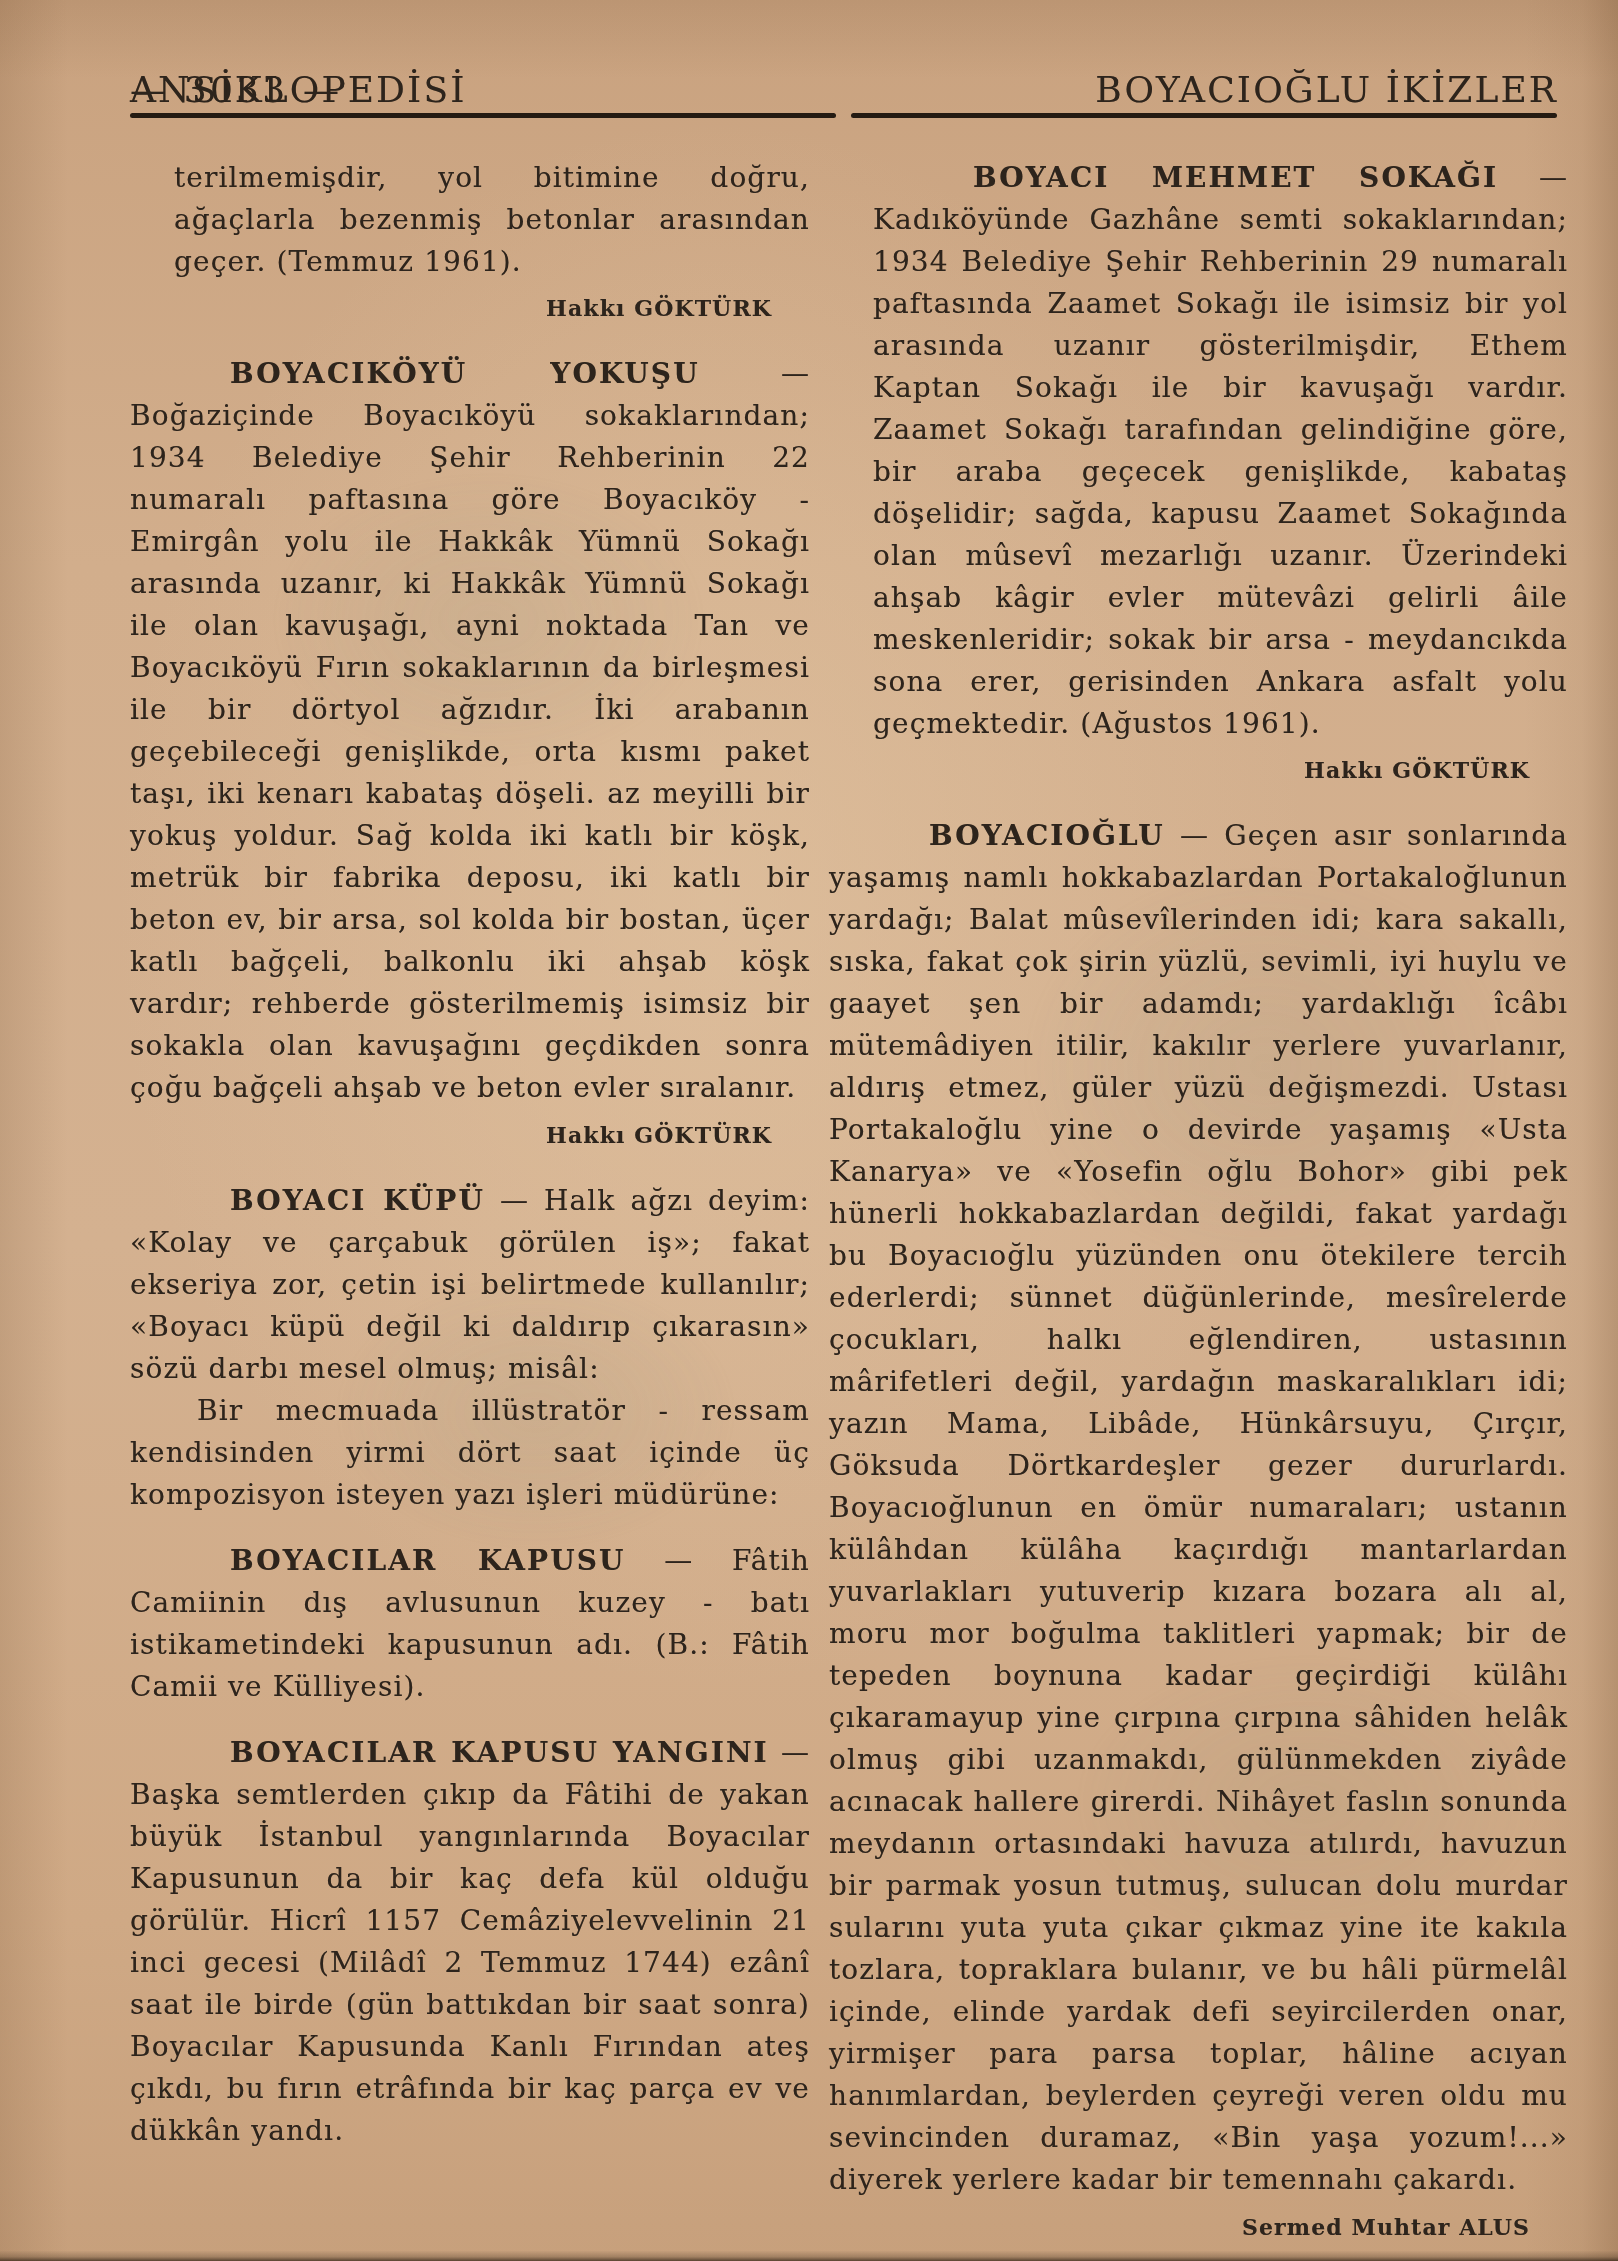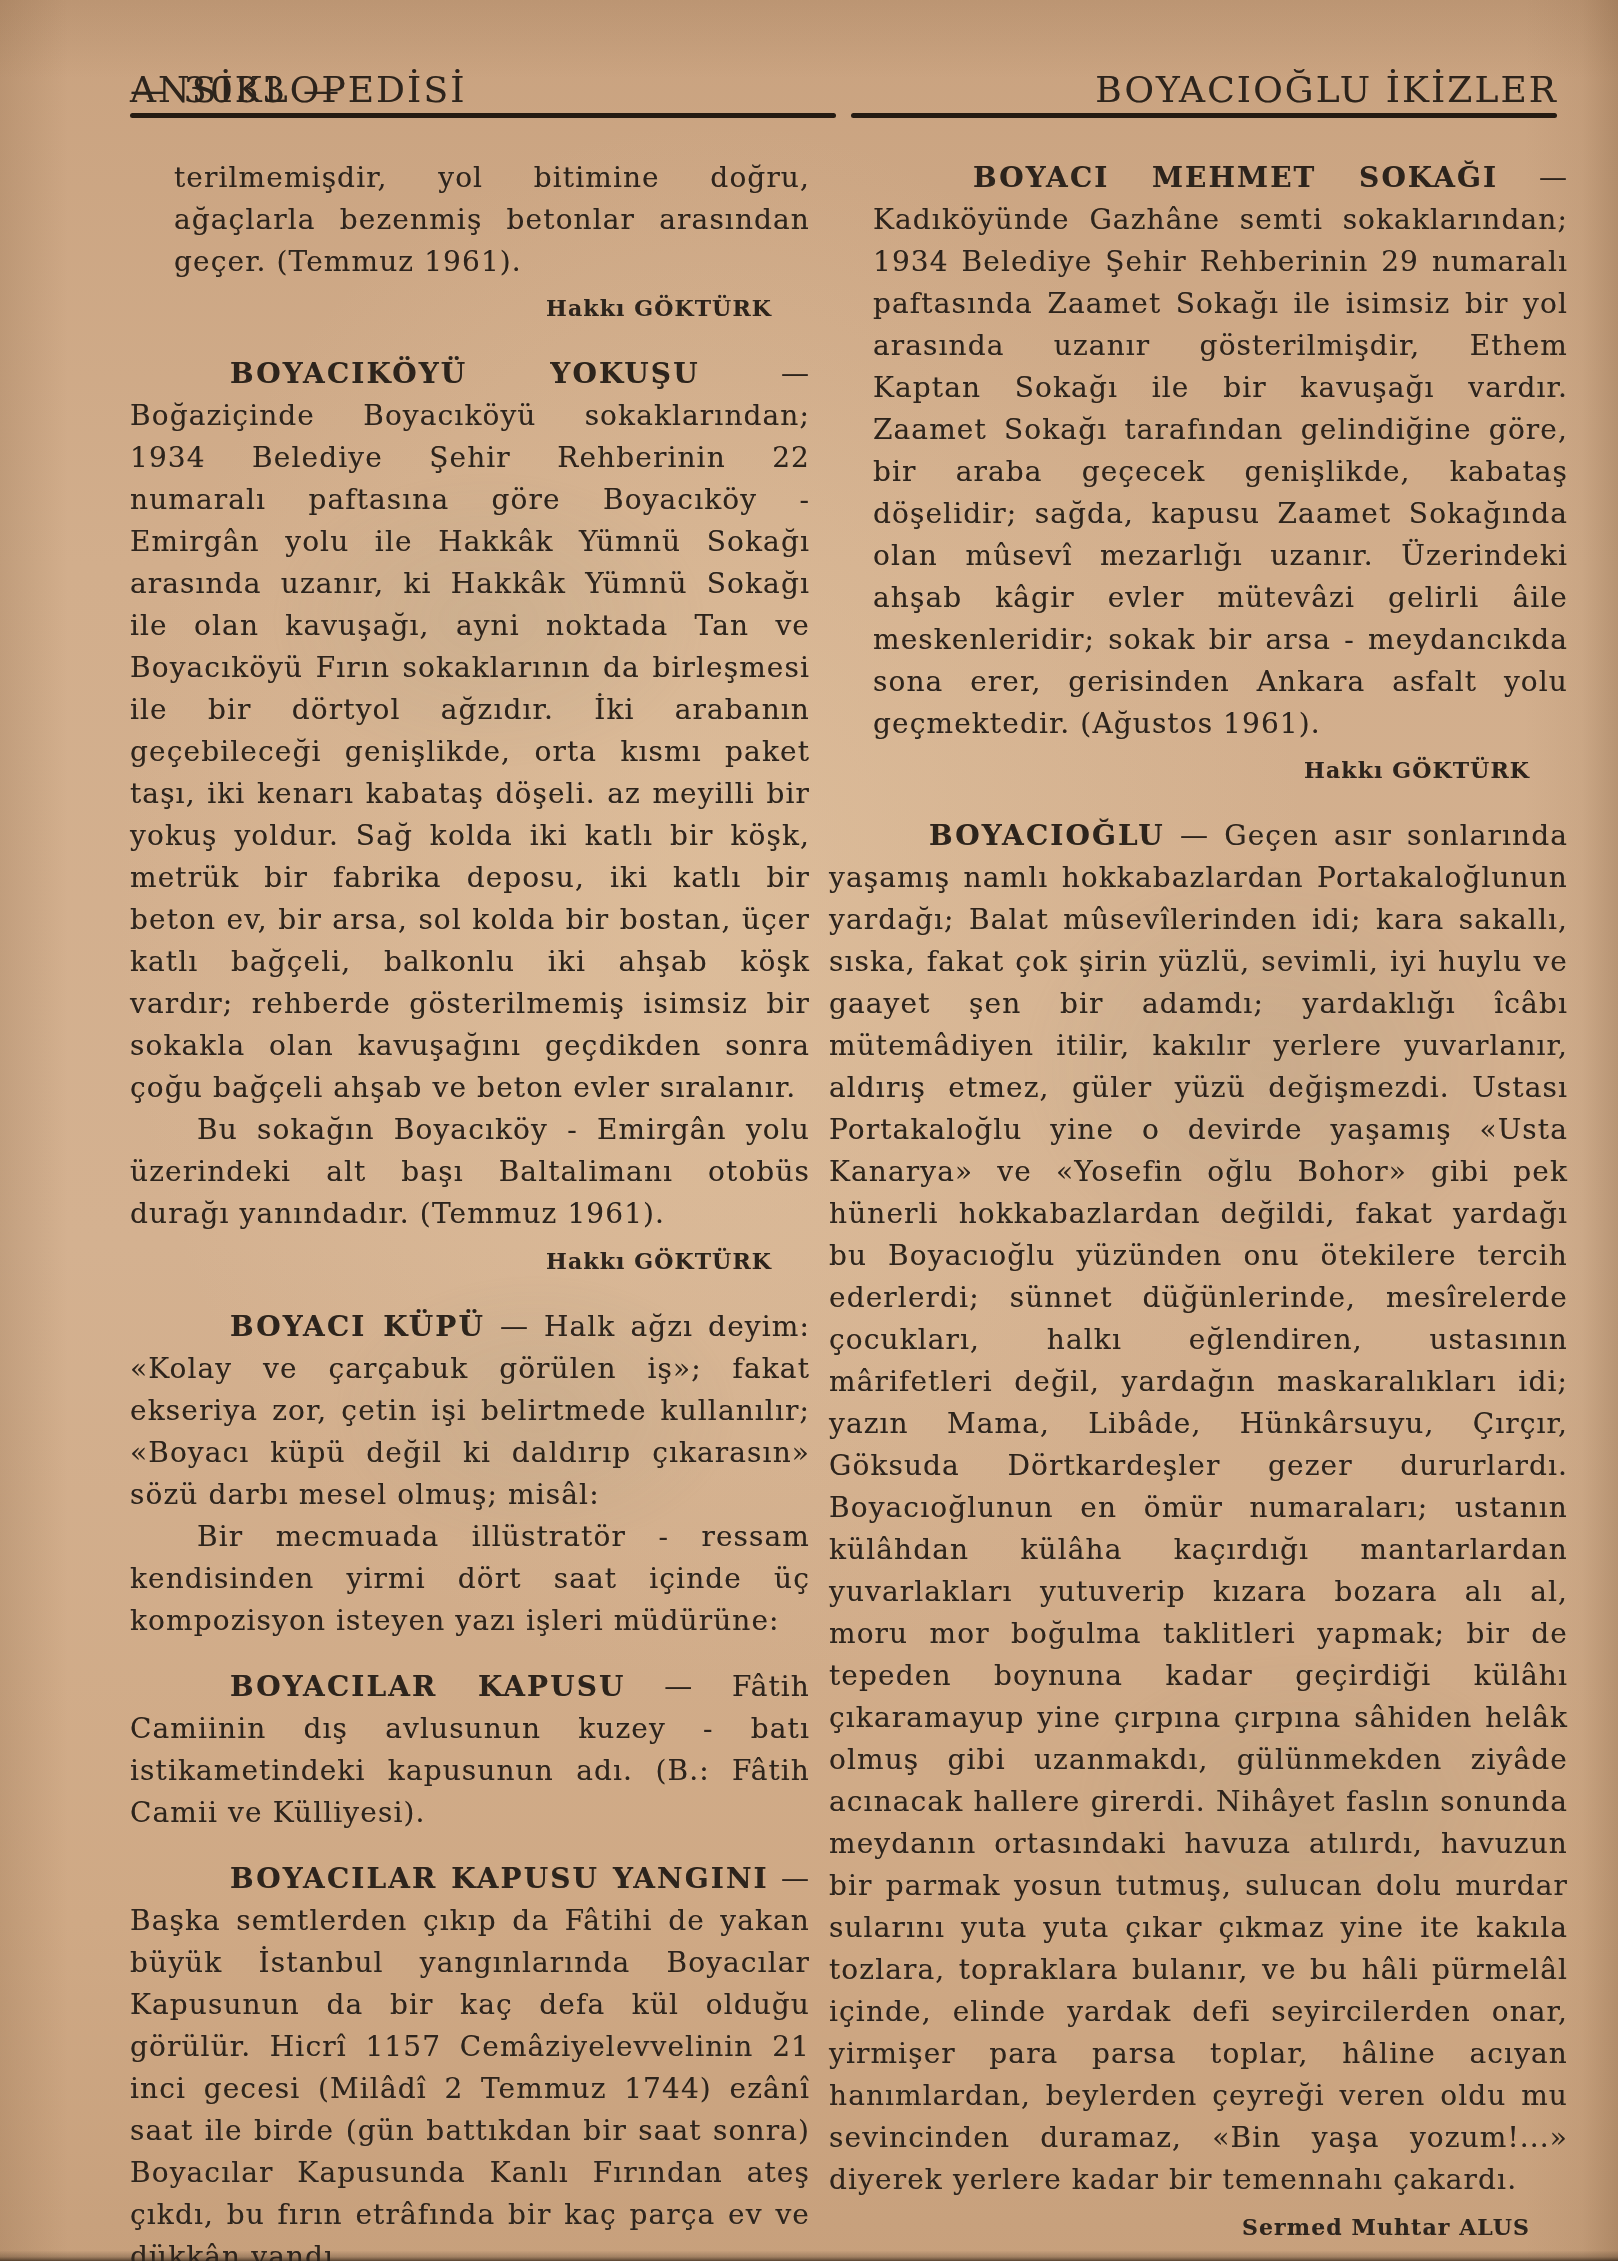--- a/index.html
+++ b/index.html
@@ -118,21 +118,20 @@
     <div class="seg"></div>
     <div class="seg"></div>
   </div>
 
   <div class="columns">
 
     <div class="col left">
       <p>terilmemişdir, yol bitimine doğru, ağaçlarla bezenmiş betonlar arasından geçer. (Temmuz 1961).</p>
       <p class="signature">Hakkı GÖKTÜRK</p>
       <p class="entry"><b class="headword">BOYACIKÖYÜ YOKUŞU</b> <span>— Boğaziçinde Boyacıköyü sokaklarından; 1934 Belediye Şehir Rehberinin 22 numaralı paftasına göre Boyacıköy - Emirgân yolu ile Hakkâk Yümnü Sokağı arasında uzanır, ki Hakkâk Yümnü Sokağı ile olan kavuşağı, ayni noktada Tan ve Boyacıköyü Fırın sokaklarının da birleşmesi ile bir dörtyol ağzıdır. İki arabanın geçebileceği genişlikde, orta kısmı paket taşı, iki kenarı kabataş döşeli. az meyilli bir yokuş yoldur. Sağ kolda iki katlı bir köşk, metrük bir fabrika deposu, iki katlı bir beton ev, bir arsa, sol kolda bir bostan, üçer katlı bağçeli, balkonlu iki ahşab köşk vardır; rehberde gösterilmemiş isimsiz bir sokakla olan kavuşağını geçdikden sonra çoğu bağçeli ahşab ve beton evler sıralanır.</span></p>
-      <p class="indent">Bu sokağın Boyacıköy - Emirgân yolu üzerindeki alt başı Baltalimanı otobüs durağı yanındadır. (Temmuz 1961).</p>
       <p class="signature">Hakkı GÖKTÜRK</p>
       <p class="entry"><b class="headword">BOYACI KÜPÜ</b> <span>— Halk ağzı deyim: «Kolay ve çarçabuk görülen iş»; fakat ekseriya zor, çetin işi belirtmede kullanılır; «Boyacı küpü değil ki daldırıp çıkarasın» sözü darbı mesel olmuş; misâl:</span></p>
       <p class="indent">Bir mecmuada illüstratör - ressam kendisinden yirmi dört saat içinde üç kompozisyon isteyen yazı işleri müdürüne:</p>
       <p class="entry"><b class="headword">BOYACILAR KAPUSU</b> <span>— Fâtih Camiinin dış avlusunun kuzey - batı istikametindeki kapusunun adı. (B.: Fâtih Camii ve Külliyesi).</span></p>
       <p class="entry"><b class="headword">BOYACILAR KAPUSU YANGINI</b> <span>— Başka semtlerden çıkıp da Fâtihi de yakan büyük İstanbul yangınlarında Boyacılar Kapusunun da bir kaç defa kül olduğu görülür. Hicrî 1157 Cemâziyelevvelinin 21 inci gecesi (Milâdî 2 Temmuz 1744) ezânî saat ile birde (gün battıkdan bir saat sonra) Boyacılar Kapusunda Kanlı Fırından ateş çıkdı, bu fırın etrâfında bir kaç parça ev ve dükkân yandı.</span></p>
 
     </div>
 
     <div class="col right">
       <p class="entry"><b class="headword">BOYACI MEHMET SOKAĞI</b> <span>— Kadıköyünde Gazhâne semti sokaklarından; 1934 Belediye Şehir Rehberinin 29 numaralı paftasında Zaamet Sokağı ile isimsiz bir yol arasında uzanır gösterilmişdir, Ethem Kaptan Sokağı ile bir kavuşağı vardır. Zaamet Sokağı tarafından gelindiğine göre, bir araba geçecek genişlikde, kabataş döşelidir; sağda, kapusu Zaamet Sokağında olan mûsevî mezarlığı uzanır. Üzerindeki ahşab kâgir evler mütevâzi gelirli âile meskenleridir; sokak bir arsa - meydancıkda sona erer, gerisinden Ankara asfalt yolu geçmektedir. (Ağustos 1961).</span></p>

